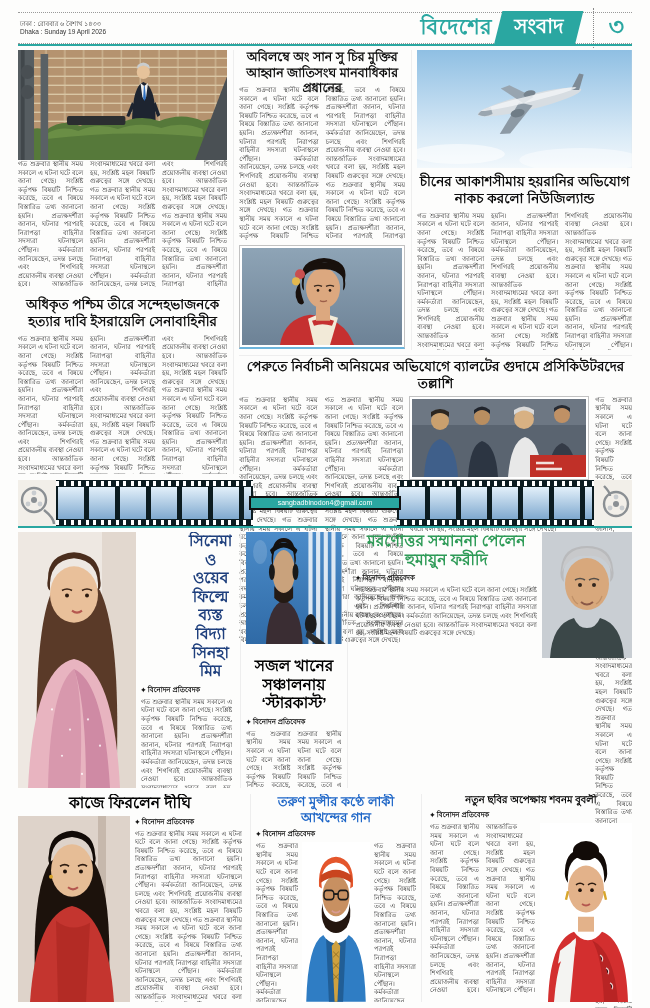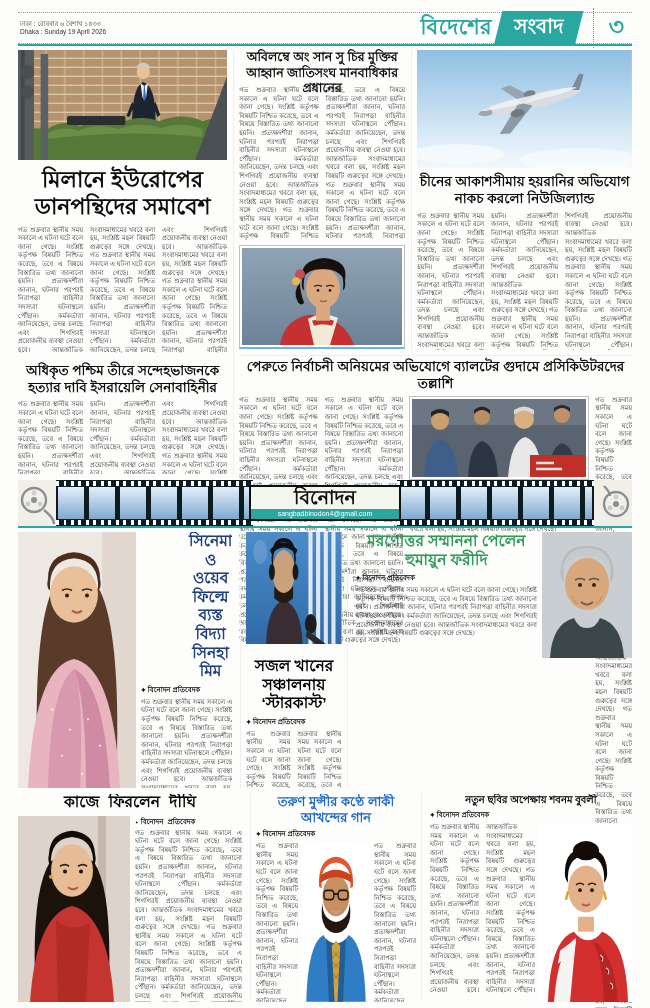--- a/index.html
+++ b/index.html
@@ -59,21 +59,21 @@
   .ent-row1 { margin-top:4px; display:flex; gap:8px; height:256px; }
   .ent-row2 { margin-top:6px; display:flex; gap:8px; flex:1; overflow:hidden; }
   .art-mim { width:224px; display:flex; gap:5px; }
   .art-mim .txt { flex:1; display:flex; flex-direction:column; overflow:hidden; }
   .h-ent { font-size:15.5px; line-height:1.2; font-weight:bold; text-align:center; }
   .navy { color:#1e3f7d;margin-left:48px; } .green { color:#2e9b57; } .blue { color:#1e66c7; }
   .art-starcast { width:172px; display:flex; flex-direction:column; border-left:1px solid #eee; border-right:1px solid #eee; padding:0 5px; }
   .art-faridi { flex:1; display:flex; flex-direction:row; }
   .faridi-top { display:flex; gap:5px; }
   .faridi-left { flex:1; display:flex; flex-direction:column; }
-  .art-dighi { width:224px; display:flex; flex-direction:column;font-family:Liberation Mono, monospace; }
+  .art-dighi { width:224px; display:flex; flex-direction:column; }
   .dighi-row { display:flex; gap:5px; flex:1; overflow:hidden; }
   .art-lucky { width:172px; display:flex; flex-direction:column; border-left:1px solid #eee; border-right:1px solid #eee; padding:0 5px; }
   .lucky-row { display:flex; gap:4px; flex:1; overflow:hidden; }
   .art-bubly { flex:1; display:flex; flex-direction:column; }
   .bubly-row { display:flex; gap:5px; flex:1; overflow:hidden; }
 </style>
 </head>
 <body>
 
 <div class="page">
@@ -118,21 +118,20 @@
           <path d="M30 84 q16 -9 34 -3 q20 -9 42 -2 q24 -8 46 -1 q22 -7 44 1 l0 8 q-80 -8 -166 2 z" fill="#6f9448" opacity=".8"></path>
           <rect x="52" y="66" width="62" height="9" rx="2" fill="#2b2e30"></rect>
           <rect x="0" y="0" width="17" height="110" fill="#565d61"></rect>
           <rect x="3" y="0" width="4" height="110" fill="#41474b"></rect>
           <rect x="24" y="4" width="8" height="106" fill="#5a6165"></rect>
           <path d="M222 26 l-34 84 l34 0 z" fill="#4a5054"></path>
           <circle cx="10" cy="22" r="7" fill="#494f53"></circle>
               <circle cx="10" cy="42" r="7" fill="#494f53"></circle>
         </svg>
       </div>
-      <div class="h-xl" style="margin:7px 2px 5px 2px;">মিলানে ইউরোপের ডানপন্থিদের সমাবেশ</div>
       <div class="body-sm cols-3" style="height:132px;">গত শুক্রবার স্থানীয় সময় সকালে এ ঘটনা ঘটে বলে জানা গেছে। সংশ্লিষ্ট কর্তৃপক্ষ বিষয়টি নিশ্চিত করেছে, তবে এ বিষয়ে বিস্তারিত তথ্য জানানো হয়নি। প্রত্যক্ষদর্শীরা জানান, ঘটনার পরপরই নিরাপত্তা বাহিনীর সদস্যরা ঘটনাস্থলে পৌঁছান। কর্মকর্তারা জানিয়েছেন, তদন্ত চলছে এবং শিগগিরই প্রয়োজনীয় ব্যবস্থা নেওয়া হবে। আন্তর্জাতিক সংবাদমাধ্যমের খবরে বলা হয়, সংশ্লিষ্ট মহল বিষয়টি গুরুত্বের সঙ্গে দেখছে। গত শুক্রবার স্থানীয় সময় সকালে এ ঘটনা ঘটে বলে জানা গেছে। সংশ্লিষ্ট কর্তৃপক্ষ বিষয়টি নিশ্চিত করেছে, তবে এ বিষয়ে বিস্তারিত তথ্য জানানো হয়নি। প্রত্যক্ষদর্শীরা জানান, ঘটনার পরপরই নিরাপত্তা বাহিনীর সদস্যরা ঘটনাস্থলে পৌঁছান। কর্মকর্তারা জানিয়েছেন, তদন্ত চলছে এবং শিগগিরই প্রয়োজনীয় ব্যবস্থা নেওয়া হবে। আন্তর্জাতিক সংবাদমাধ্যমের খবরে বলা হয়, সংশ্লিষ্ট মহল বিষয়টি গুরুত্বের সঙ্গে দেখছে। গত শুক্রবার স্থানীয় সময় সকালে এ ঘটনা ঘটে বলে জানা গেছে। সংশ্লিষ্ট কর্তৃপক্ষ বিষয়টি নিশ্চিত করেছে, তবে এ বিষয়ে বিস্তারিত তথ্য জানানো হয়নি। প্রত্যক্ষদর্শীরা জানান, ঘটনার পরপরই নিরাপত্তা বাহিনীর সদস্যরা ঘটনাস্থলে পৌঁছান। কর্মকর্তারা জানিয়েছেন, তদন্ত চলছে এবং শিগগিরই প্রয়োজনীয় ব্যবস্থা নেওয়া হবে। আন্তর্জাতিক সংবাদমাধ্যমের খবরে বলা হয়, সংশ্লিষ্ট মহল বিষয়টি গুরুত্বের সঙ্গে দেখছে। গত শুক্রবার স্থানীয় সময় সকালে এ ঘটনা ঘটে বলে জানা গেছে। সংশ্লিষ্ট কর্তৃপক্ষ বিষয়টি নিশ্চিত করেছে, তবে এ বিষয়ে বিস্তারিত তথ্য জানানো হয়নি। প্রত্যক্ষদর্শীরা জানান, ঘটনার পরপরই নিরাপত্তা বাহিনীর সদস্যরা ঘটনাস্থলে পৌঁছান। কর্মকর্তারা জানিয়েছেন, তদন্ত চলছে এবং শিগগিরই প্রয়োজনীয় ব্যবস্থা নেওয়া হবে। আন্তর্জাতিক সংবাদমাধ্যমের খবরে বলা হয়, সংশ্লিষ্ট মহল বিষয়টি গুরুত্বের সঙ্গে দেখছে। গত শুক্রবার স্থানীয় সময় সকালে এ ঘটনা ঘটে বলে জানা গেছে। সংশ্লিষ্ট কর্তৃপক্ষ বিষয়টি নিশ্চিত করেছে, তবে এ বিষয়ে বিস্তারিত তথ্য জানানো হয়নি। প্রত্যক্ষদর্শীরা জানান, ঘটনার পরপরই নিরাপত্তা বাহিনীর সদস্যরা ঘটনাস্থলে পৌঁছান। কর্মকর্তারা জানিয়েছেন, তদন্ত চলছে এবং শিগগিরই প্রয়োজনীয় ব্যবস্থা নেওয়া হবে। আন্তর্জাতিক সংবাদমাধ্যমের খবরে বলা হয়, সংশ্লিষ্ট মহল বিষয়টি গুরুত্বের সঙ্গে দেখছে। </div>
       <div class="h-md" style="margin:5px 0 4px 0;">অধিকৃত পশ্চিম তীরে সন্দেহভাজনকে হত্যার দাবি ইসরায়েলি সেনাবাহিনীর</div>
       <div class="body-sm cols-3" style="flex:1;">গত শুক্রবার স্থানীয় সময় সকালে এ ঘটনা ঘটে বলে জানা গেছে। সংশ্লিষ্ট কর্তৃপক্ষ বিষয়টি নিশ্চিত করেছে, তবে এ বিষয়ে বিস্তারিত তথ্য জানানো হয়নি। প্রত্যক্ষদর্শীরা জানান, ঘটনার পরপরই নিরাপত্তা বাহিনীর সদস্যরা ঘটনাস্থলে পৌঁছান। কর্মকর্তারা জানিয়েছেন, তদন্ত চলছে এবং শিগগিরই প্রয়োজনীয় ব্যবস্থা নেওয়া হবে। আন্তর্জাতিক সংবাদমাধ্যমের খবরে বলা হয়, সংশ্লিষ্ট মহল বিষয়টি গুরুত্বের সঙ্গে দেখছে। গত শুক্রবার স্থানীয় সময় সকালে এ ঘটনা ঘটে বলে জানা গেছে। সংশ্লিষ্ট কর্তৃপক্ষ বিষয়টি নিশ্চিত করেছে, তবে এ বিষয়ে বিস্তারিত তথ্য জানানো হয়নি। প্রত্যক্ষদর্শীরা জানান, ঘটনার পরপরই নিরাপত্তা বাহিনীর সদস্যরা ঘটনাস্থলে পৌঁছান। কর্মকর্তারা জানিয়েছেন, তদন্ত চলছে এবং শিগগিরই প্রয়োজনীয় ব্যবস্থা নেওয়া হবে। আন্তর্জাতিক সংবাদমাধ্যমের খবরে বলা হয়, সংশ্লিষ্ট মহল বিষয়টি গুরুত্বের সঙ্গে দেখছে। গত শুক্রবার স্থানীয় সময় সকালে এ ঘটনা ঘটে বলে জানা গেছে। সংশ্লিষ্ট কর্তৃপক্ষ বিষয়টি নিশ্চিত করেছে, তবে এ বিষয়ে বিস্তারিত তথ্য জানানো হয়নি। প্রত্যক্ষদর্শীরা জানান, ঘটনার পরপরই নিরাপত্তা বাহিনীর সদস্যরা ঘটনাস্থলে পৌঁছান। কর্মকর্তারা জানিয়েছেন, তদন্ত চলছে এবং শিগগিরই প্রয়োজনীয় ব্যবস্থা নেওয়া হবে। আন্তর্জাতিক সংবাদমাধ্যমের খবরে বলা হয়, সংশ্লিষ্ট মহল বিষয়টি গুরুত্বের সঙ্গে দেখছে। গত শুক্রবার স্থানীয় সময় সকালে এ ঘটনা ঘটে বলে জানা গেছে। সংশ্লিষ্ট কর্তৃপক্ষ বিষয়টি নিশ্চিত করেছে, তবে এ বিষয়ে বিস্তারিত তথ্য জানানো হয়নি। প্রত্যক্ষদর্শীরা জানান, ঘটনার পরপরই নিরাপত্তা বাহিনীর সদস্যরা ঘটনাস্থলে পৌঁছান। কর্মকর্তারা জানিয়েছেন, তদন্ত চলছে এবং শিগগিরই প্রয়োজনীয় ব্যবস্থা নেওয়া হবে। আন্তর্জাতিক সংবাদমাধ্যমের খবরে বলা হয়, সংশ্লিষ্ট মহল বিষয়টি গুরুত্বের সঙ্গে দেখছে। </div>
     </div>
 
     <div class="right-wrap">
       <div class="row-top">
 
         <div class="center-article">
           <div class="h-sm" style="height:34px;">অবিলম্বে অং সান সু চির মুক্তির আহ্বান জাতিসংঘ মানবাধিকার প্রধানের</div>
@@ -236,21 +235,20 @@
         <circle cx="16" cy="13" r="2.4" fill="#c9cdd0"></circle>
             <circle cx="10" cy="24" r="2.4" fill="#c9cdd0"></circle>
             <circle cx="22" cy="24" r="2.4" fill="#c9cdd0"></circle>
         <path d="M26 30 q10 8 10 14" stroke="#8a8f93" stroke-width="2.4" fill="none"></path>
       </svg>
     </div>
     <div class="frames">
           <div class="cells"></div>
         </div>
     <div class="ent-center">
-      <div class="ent-title">বিনোদন</div>
       <div class="ent-email">sangbadbinodon4@gmail.com</div>
     </div>
     <div class="frames">
           <div class="cells"></div>
         </div>
     <div class="reel">
       <svg viewBox="0 0 38 46">
         <rect width="38" height="46" fill="#f2efe9"></rect>
         <circle cx="22" cy="24" r="12" fill="none" stroke="#8a8f93" stroke-width="2.4"></circle>
         <circle cx="22" cy="24" r="3" fill="#8a8f93"></circle>

